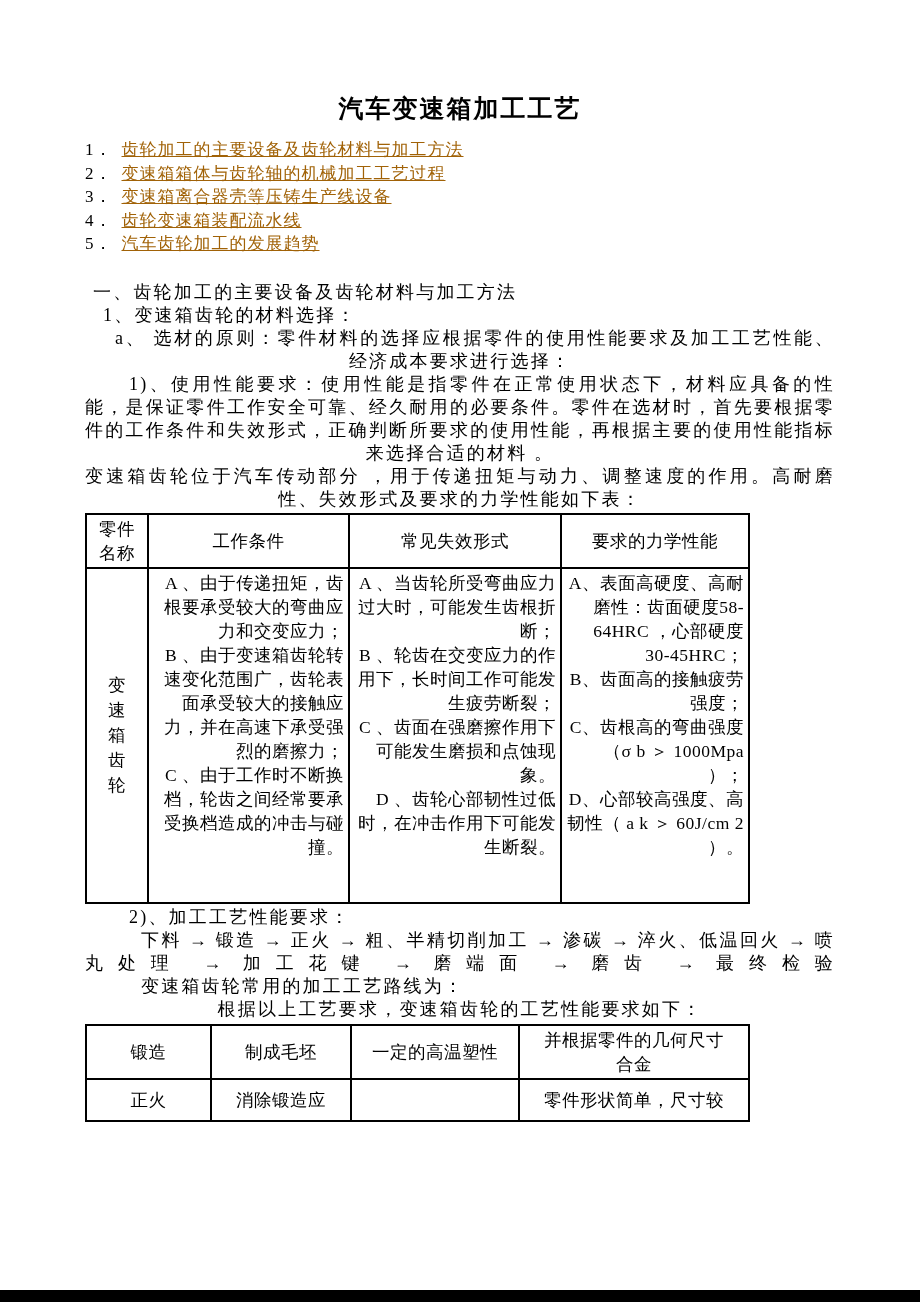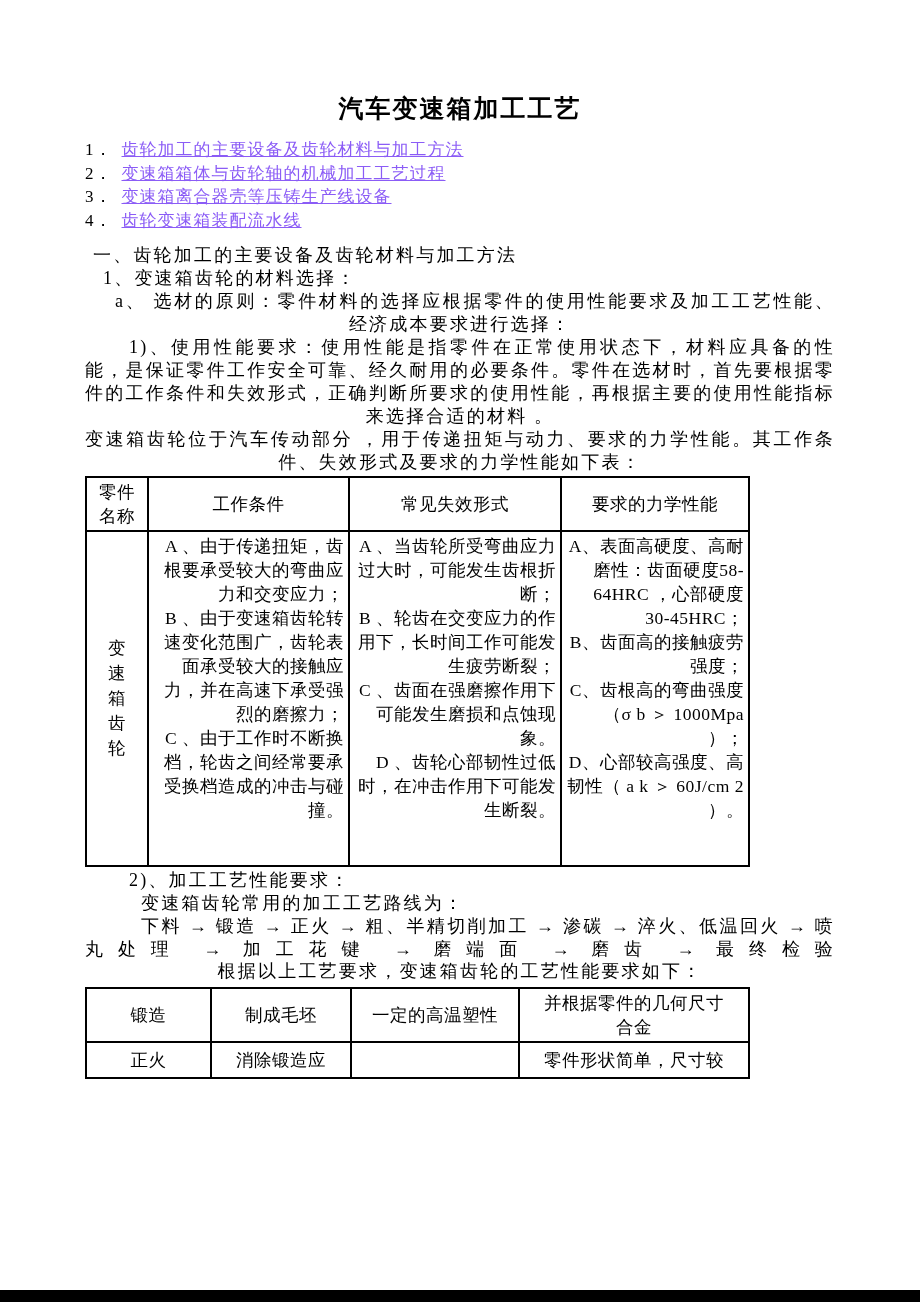--- a/index.html
+++ b/index.html
@@ -12,35 +12,35 @@
   .page { padding: 94px 85px 0 85px; }
 
   .doc-title {
     font-size: 25px; font-weight: bold; text-align: center;
     letter-spacing: 2px; line-height: 30px; margin: 0 0 14px 0;
   }
 
   .toc { list-style: none; margin: 0; padding: 0; }
   .toc li { font-size: 17px; line-height: 23.5px; letter-spacing: 1px; }
   .toc-num { color: #000; margin-right: 9px; }
-  .toc-link { color: #8b5cf6; text-decoration: underline; cursor: pointer; }
+  .toc-link { color: #a16207; text-decoration: underline; cursor: pointer; }
 
-  .content { margin-top: 12px; }
+  .content { margin-top: 25px; }
   .para {
     font-size: 18px; line-height: 23px; letter-spacing: 2.2px;
     text-align: justify; margin: 0;
   }
   .ind1 { text-indent: 8px; }
   .ind2 { text-indent: 18px; }
   .ind3 { text-indent: 30px; }
   .ind4 { text-indent: 44px; }
   .ind5 { text-indent: 56px; }
   .last-center { text-align-last: center; }
   .last-just { text-align-last: justify; }
-  .center { text-align: center; font-family: Liberation Mono, monospace; }
+  .center { text-align: center; }
 
   table { border-collapse: collapse; table-layout: fixed; margin: 2px 0; }
   td, th {
     border: 2px solid #000; font-size: 17.5px; line-height: 24px;
     font-weight: normal; padding: 2px 4px; vertical-align: top;
     letter-spacing: 0.5px; overflow: hidden;
   }
   .tbl1 { width: 663px; }
   .tbl1 .hdr { height: 45px; text-align: center; vertical-align: middle; white-space: pre-line; }
   .tbl1 .hdr-part { text-align: center; }
@@ -49,21 +49,21 @@
   .part-cell {
     white-space: pre-line; text-align: center; vertical-align: middle;
     line-height: 25px;
   }
 
   .tbl2 { width: 663px; margin-top: 3px; }
   .tbl2 .hdr { height: 42px; text-align: center; vertical-align: middle; white-space: pre-line; }
   .tbl2 .hdr-cat { text-align: left; }
   .tbl2 td { text-align: center; vertical-align: middle; white-space: pre-line; }
   .tbl2 .r1 { height: 54px; }
-  .tbl2 .r2 { height: 36px; }
+  .tbl2 .r2 { height: 42px; }
 
   .page-edge {
     position: absolute; left: 0; bottom: 0;
     width: 920px; height: 12px; background: #000;
   }
 </style>
 </head>
 <body>
 
 <div class="page">
@@ -76,29 +76,32 @@
     </li>
     <li>
       <span class="toc-num">2．</span><a href="#" class="toc-link">变速箱箱体与齿轮轴的机械加工工艺过程</a>
     </li>
     <li>
       <span class="toc-num">3．</span><a href="#" class="toc-link">变速箱离合器壳等压铸生产线设备</a>
     </li>
     <li>
       <span class="toc-num">4．</span><a href="#" class="toc-link">齿轮变速箱装配流水线</a>
     </li>
+    <li>
+      <span class="toc-num">5．</span><a href="#" class="toc-link">汽车齿轮加工的发展趋势</a>
+    </li>
   </ol>
 
   <div class="content">
 
     <p class="para ind1">一、齿轮加工的主要设备及齿轮材料与加工方法</p>
     <p class="para ind2">1、变速箱齿轮的材料选择：</p>
     <p class="para ind3 last-center">a、 选材的原则：零件材料的选择应根据零件的使用性能要求及加工工艺性能、经济成本要求进行选择：</p>
     <p class="para ind4 last-center">1)、使用性能要求：使用性能是指零件在正常使用状态下，材料应具备的性能，是保证零件工作安全可靠、经久耐用的必要条件。零件在选材时，首先要根据零件的工作条件和失效形式，正确判断所要求的使用性能，再根据主要的使用性能指标来选择合适的材料 。</p>
-    <p class="para last-center">变速箱齿轮位于汽车传动部分 ，用于传递扭矩与动力、要求的力学性能。其工作条件、失效形式及要求的力学性能如下表：</p>
+    <p class="para last-center">变速箱齿轮位于汽车传动部分 ，用于传递扭矩与动力、调整速度的作用。高耐磨性、失效形式及要求的力学性能如下表：</p>
 
     <table class="tbl1">
       <colgroup>
         <col style="width:62px">
           <col style="width:201px">
           <col style="width:212px">
           <col style="width:188px">
       </colgroup>
       <tbody>
         <tr>
@@ -123,22 +126,22 @@
 D 、齿轮心部韧性过低时，在冲击作用下可能发生断裂。</td>
           <td class="cell-pre">A、表面高硬度、高耐磨性：齿面硬度58-64HRC ，心部硬度 30-45HRC；
 B、齿面高的接触疲劳强度；
 C、齿根高的弯曲强度（σ b ＞ 1000Mpa ）；
 D、心部较高强度、高韧性（ a k ＞ 60J/cm 2 ）。</td>
         </tr>
       </tbody>
     </table>
 
     <p class="para ind4">2)、加工工艺性能要求：</p>
+    <p class="para ind5 last-just">下料 → 锻造 → 正火 → 粗、半精切削加工 → 渗碳 → 淬火、低温回火 → 喷丸处理 → 加工花键 → 磨端面 → 磨齿 → 最终检验</p>
     <p class="para ind5">变速箱齿轮常用的加工工艺路线为：</p>
-    <p class="para ind5 last-just">下料 → 锻造 → 正火 → 粗、半精切削加工 → 渗碳 → 淬火、低温回火 → 喷丸处理 → 加工花键 → 磨端面 → 磨齿 → 最终检验</p>
     <p class="para center">根据以上工艺要求，变速箱齿轮的工艺性能要求如下：</p>
 
     <table class="tbl2">
       <colgroup>
         <col style="width:125px">
           <col style="width:140px">
           <col style="width:168px">
           <col style="width:230px">
       </colgroup>
       <tbody>

